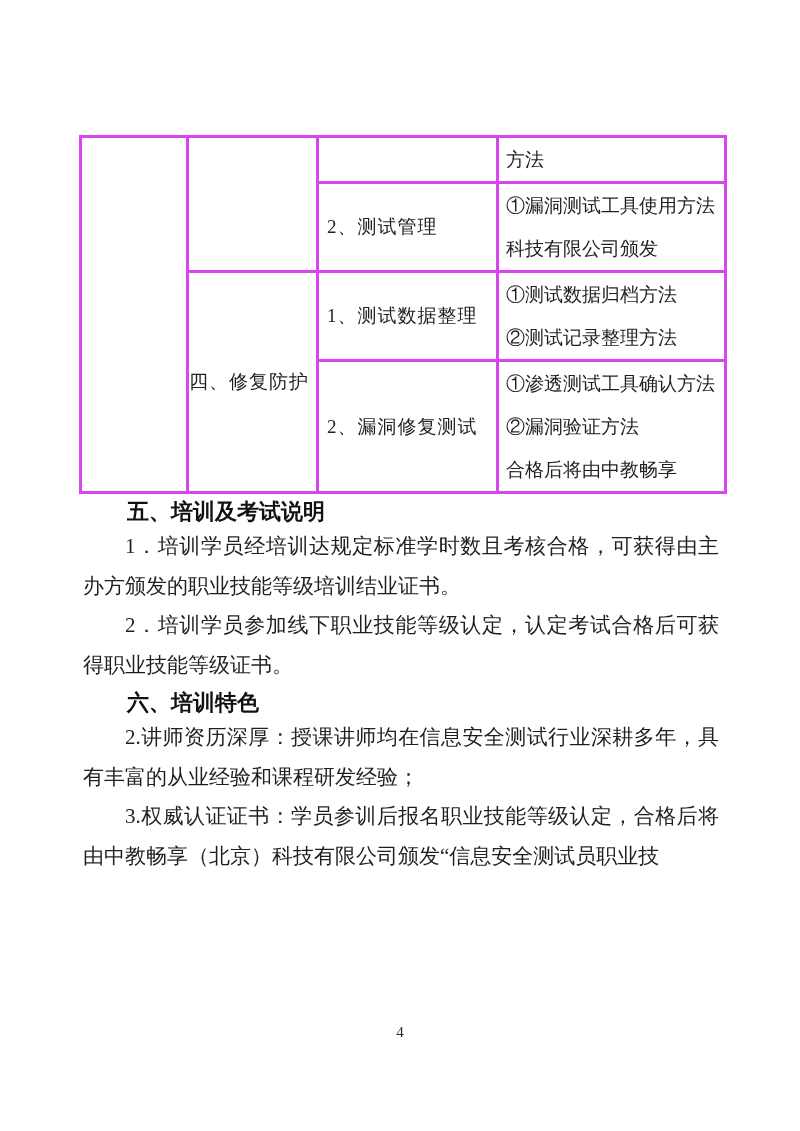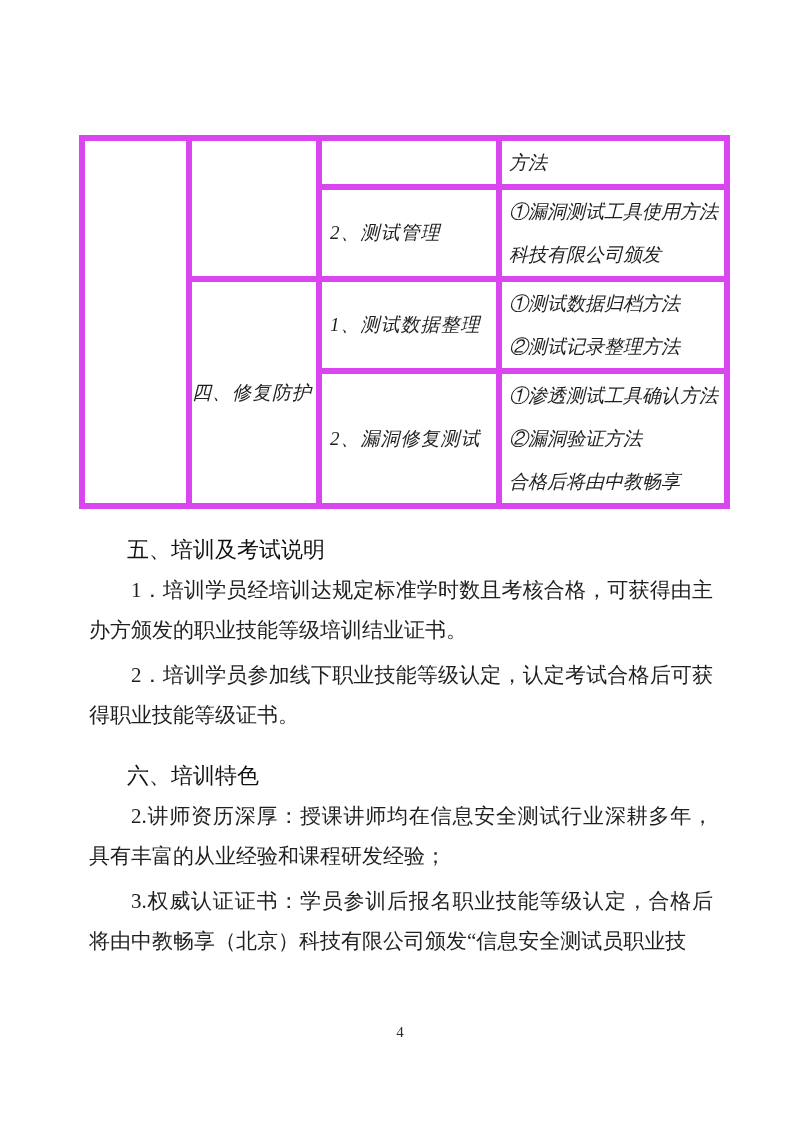--- a/index.html
+++ b/index.html
@@ -24,52 +24,51 @@
   }
   
   table.course-table {
     border-collapse: collapse;
     table-layout: fixed;
     width: 645px;
     font-size: 19px;
     color: #1f1f1f;
   }
   table.course-table td {
-    border: 6px solid #d946ef;
+    border: 3px solid #d946ef;
     vertical-align: middle;
     padding: 0;
     overflow: hidden;
-    font-style: italic;
   }
   tr.r1 { height: 42px; }
   tr.r2 { height: 85px; }
   tr.r3 { height: 86px; }
   tr.r4 { height: 130px; }
   td.cell-category { text-align: left; letter-spacing: 1px; }
   .module { padding-left: 8px; letter-spacing: 1px; }
   .items  { padding-left: 7px; }
   .item   { line-height: 43px; white-space: nowrap; }
   
   .textblock {
     margin-left: 4px;
     width: 636px;
   }
   h2.sec-heading {
     font-family: "Liberation Sans", sans-serif;
-    font-weight: normal;
+    font-weight: bold;
     font-size: 22px;
     line-height: 30px;
     color: #111111;
-    margin: 26px 0 0 0;
+    margin: 3px 0 0 0;
     text-indent: 2em;
   }
   p.body-para {
     font-size: 21px;
     line-height: 39.5px;
-    margin: 6px;
+    margin: 0;
     text-align: justify;
     text-indent: 2em;
     color: #1f1f1f;
   }
   .page-number {
     position: absolute;
     left: 0;
     right: 0;
     top: 1024px;
     text-align: center;

